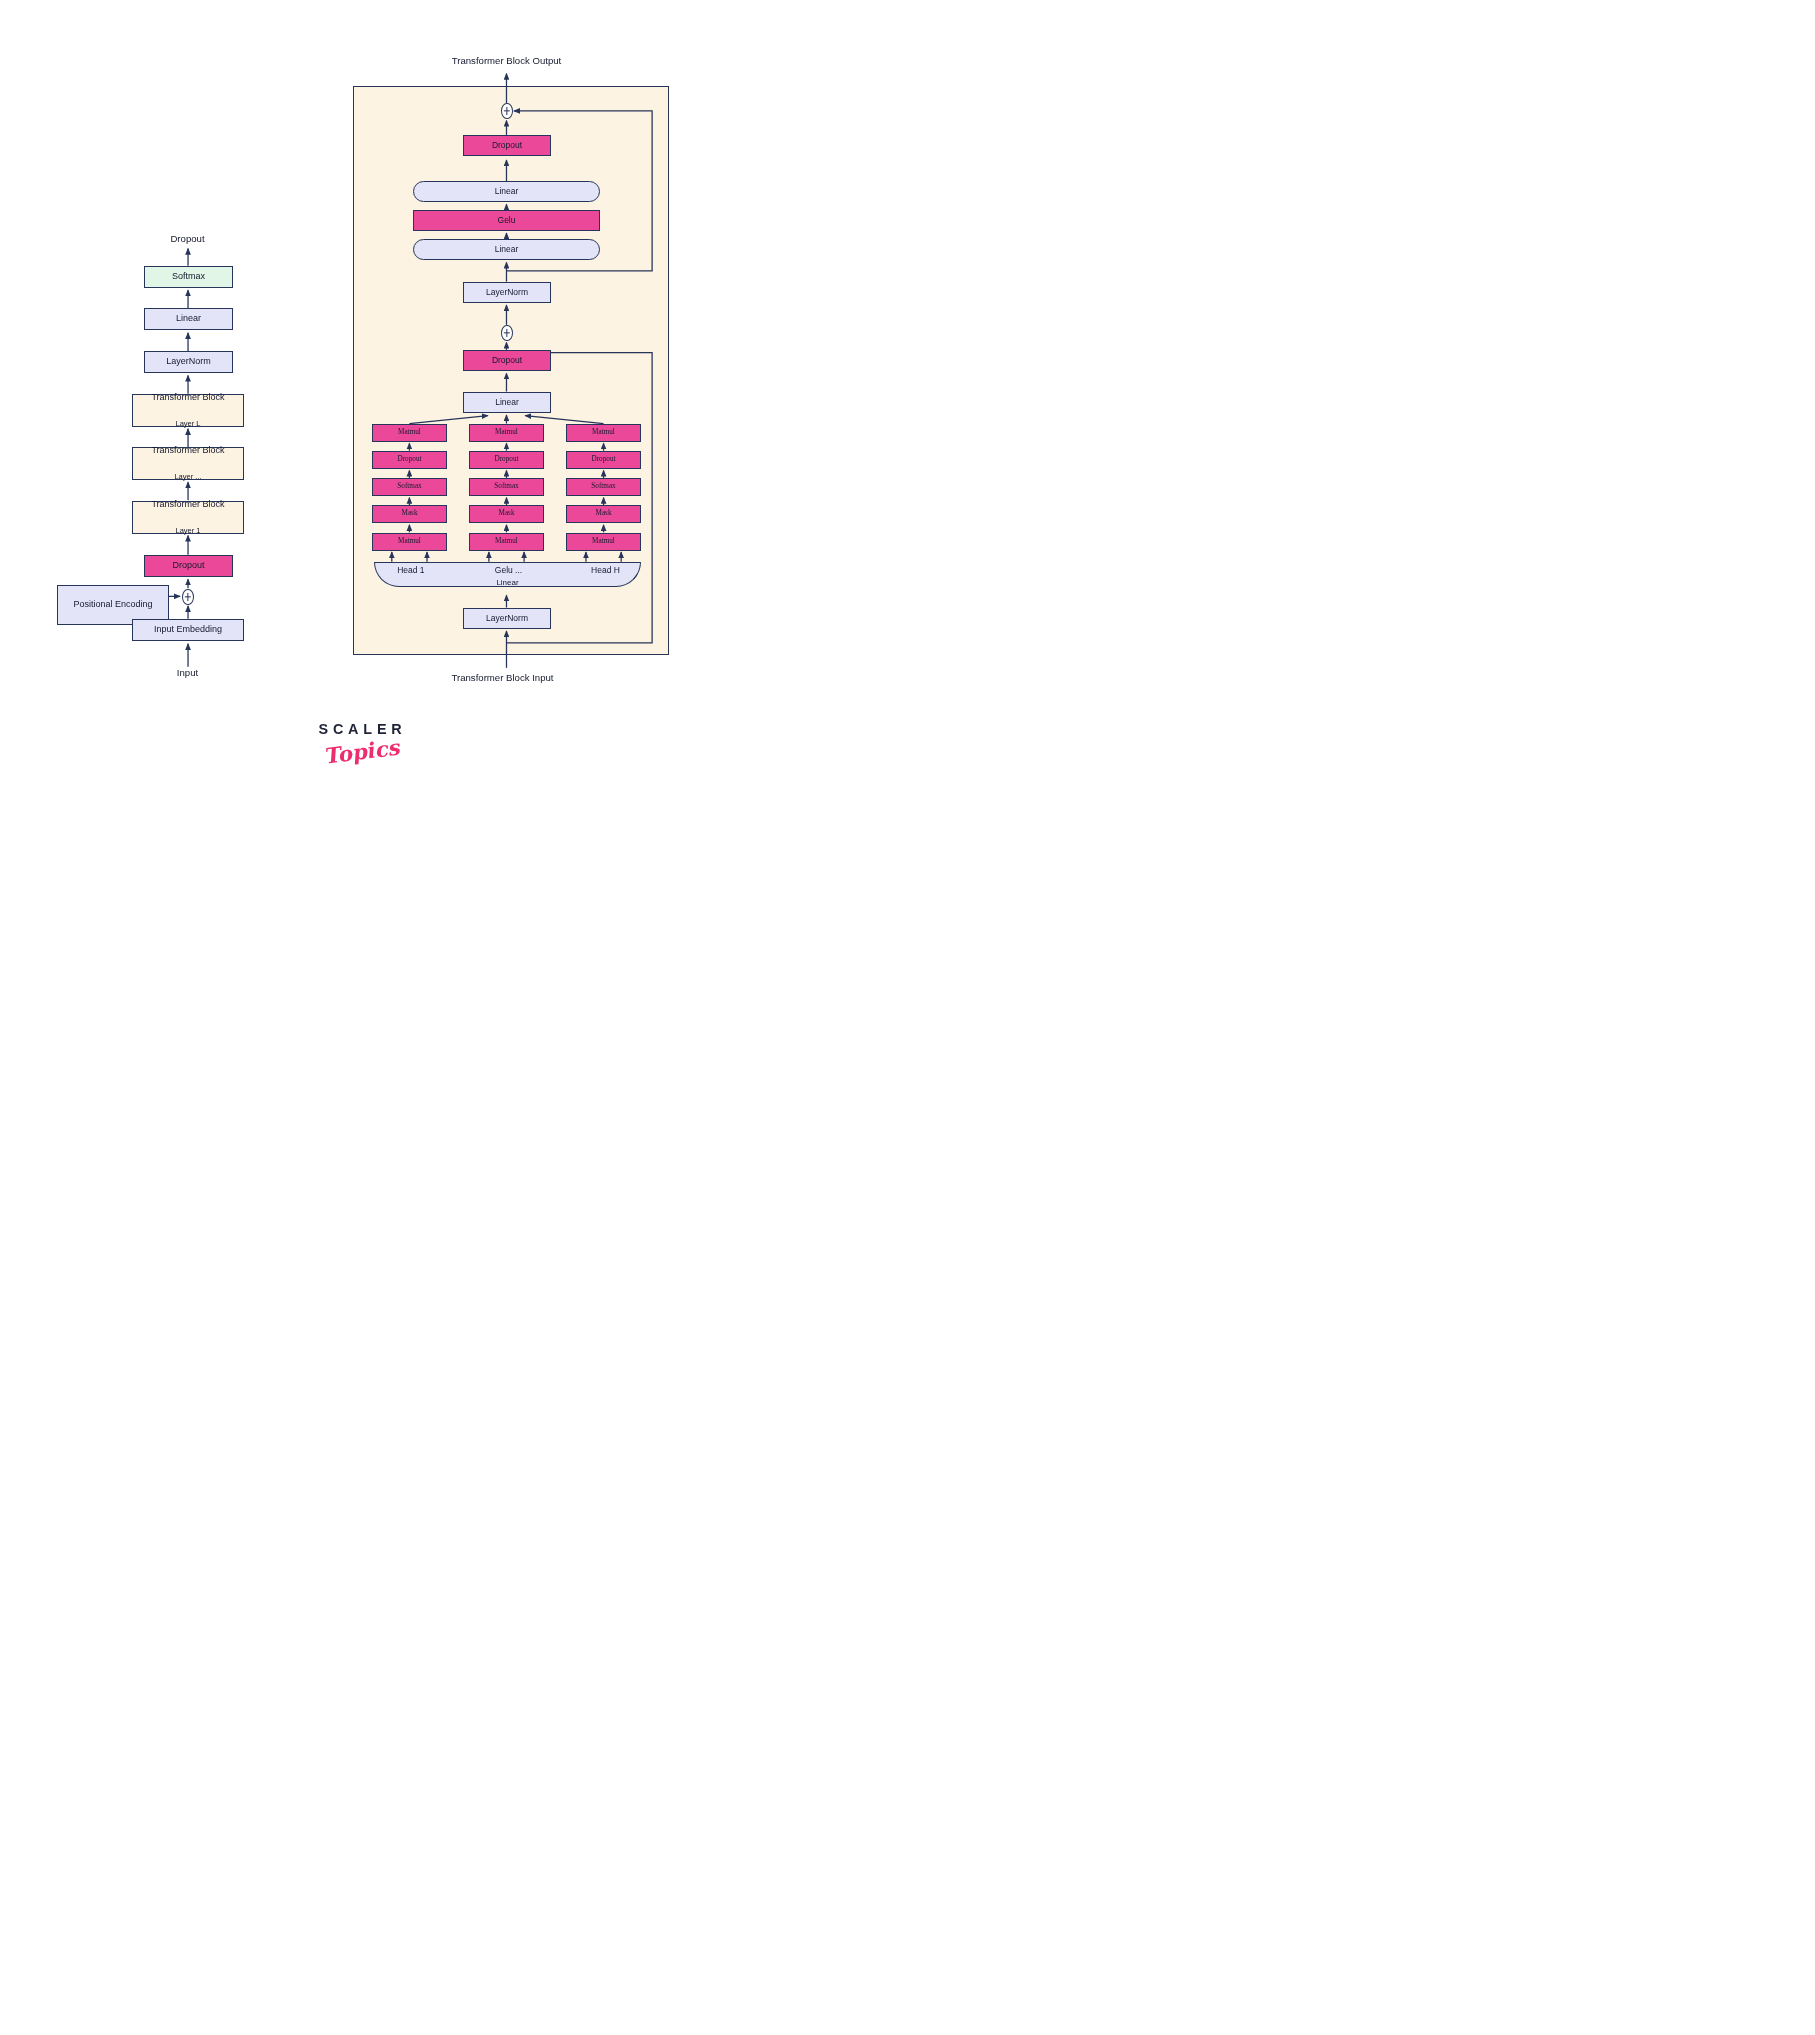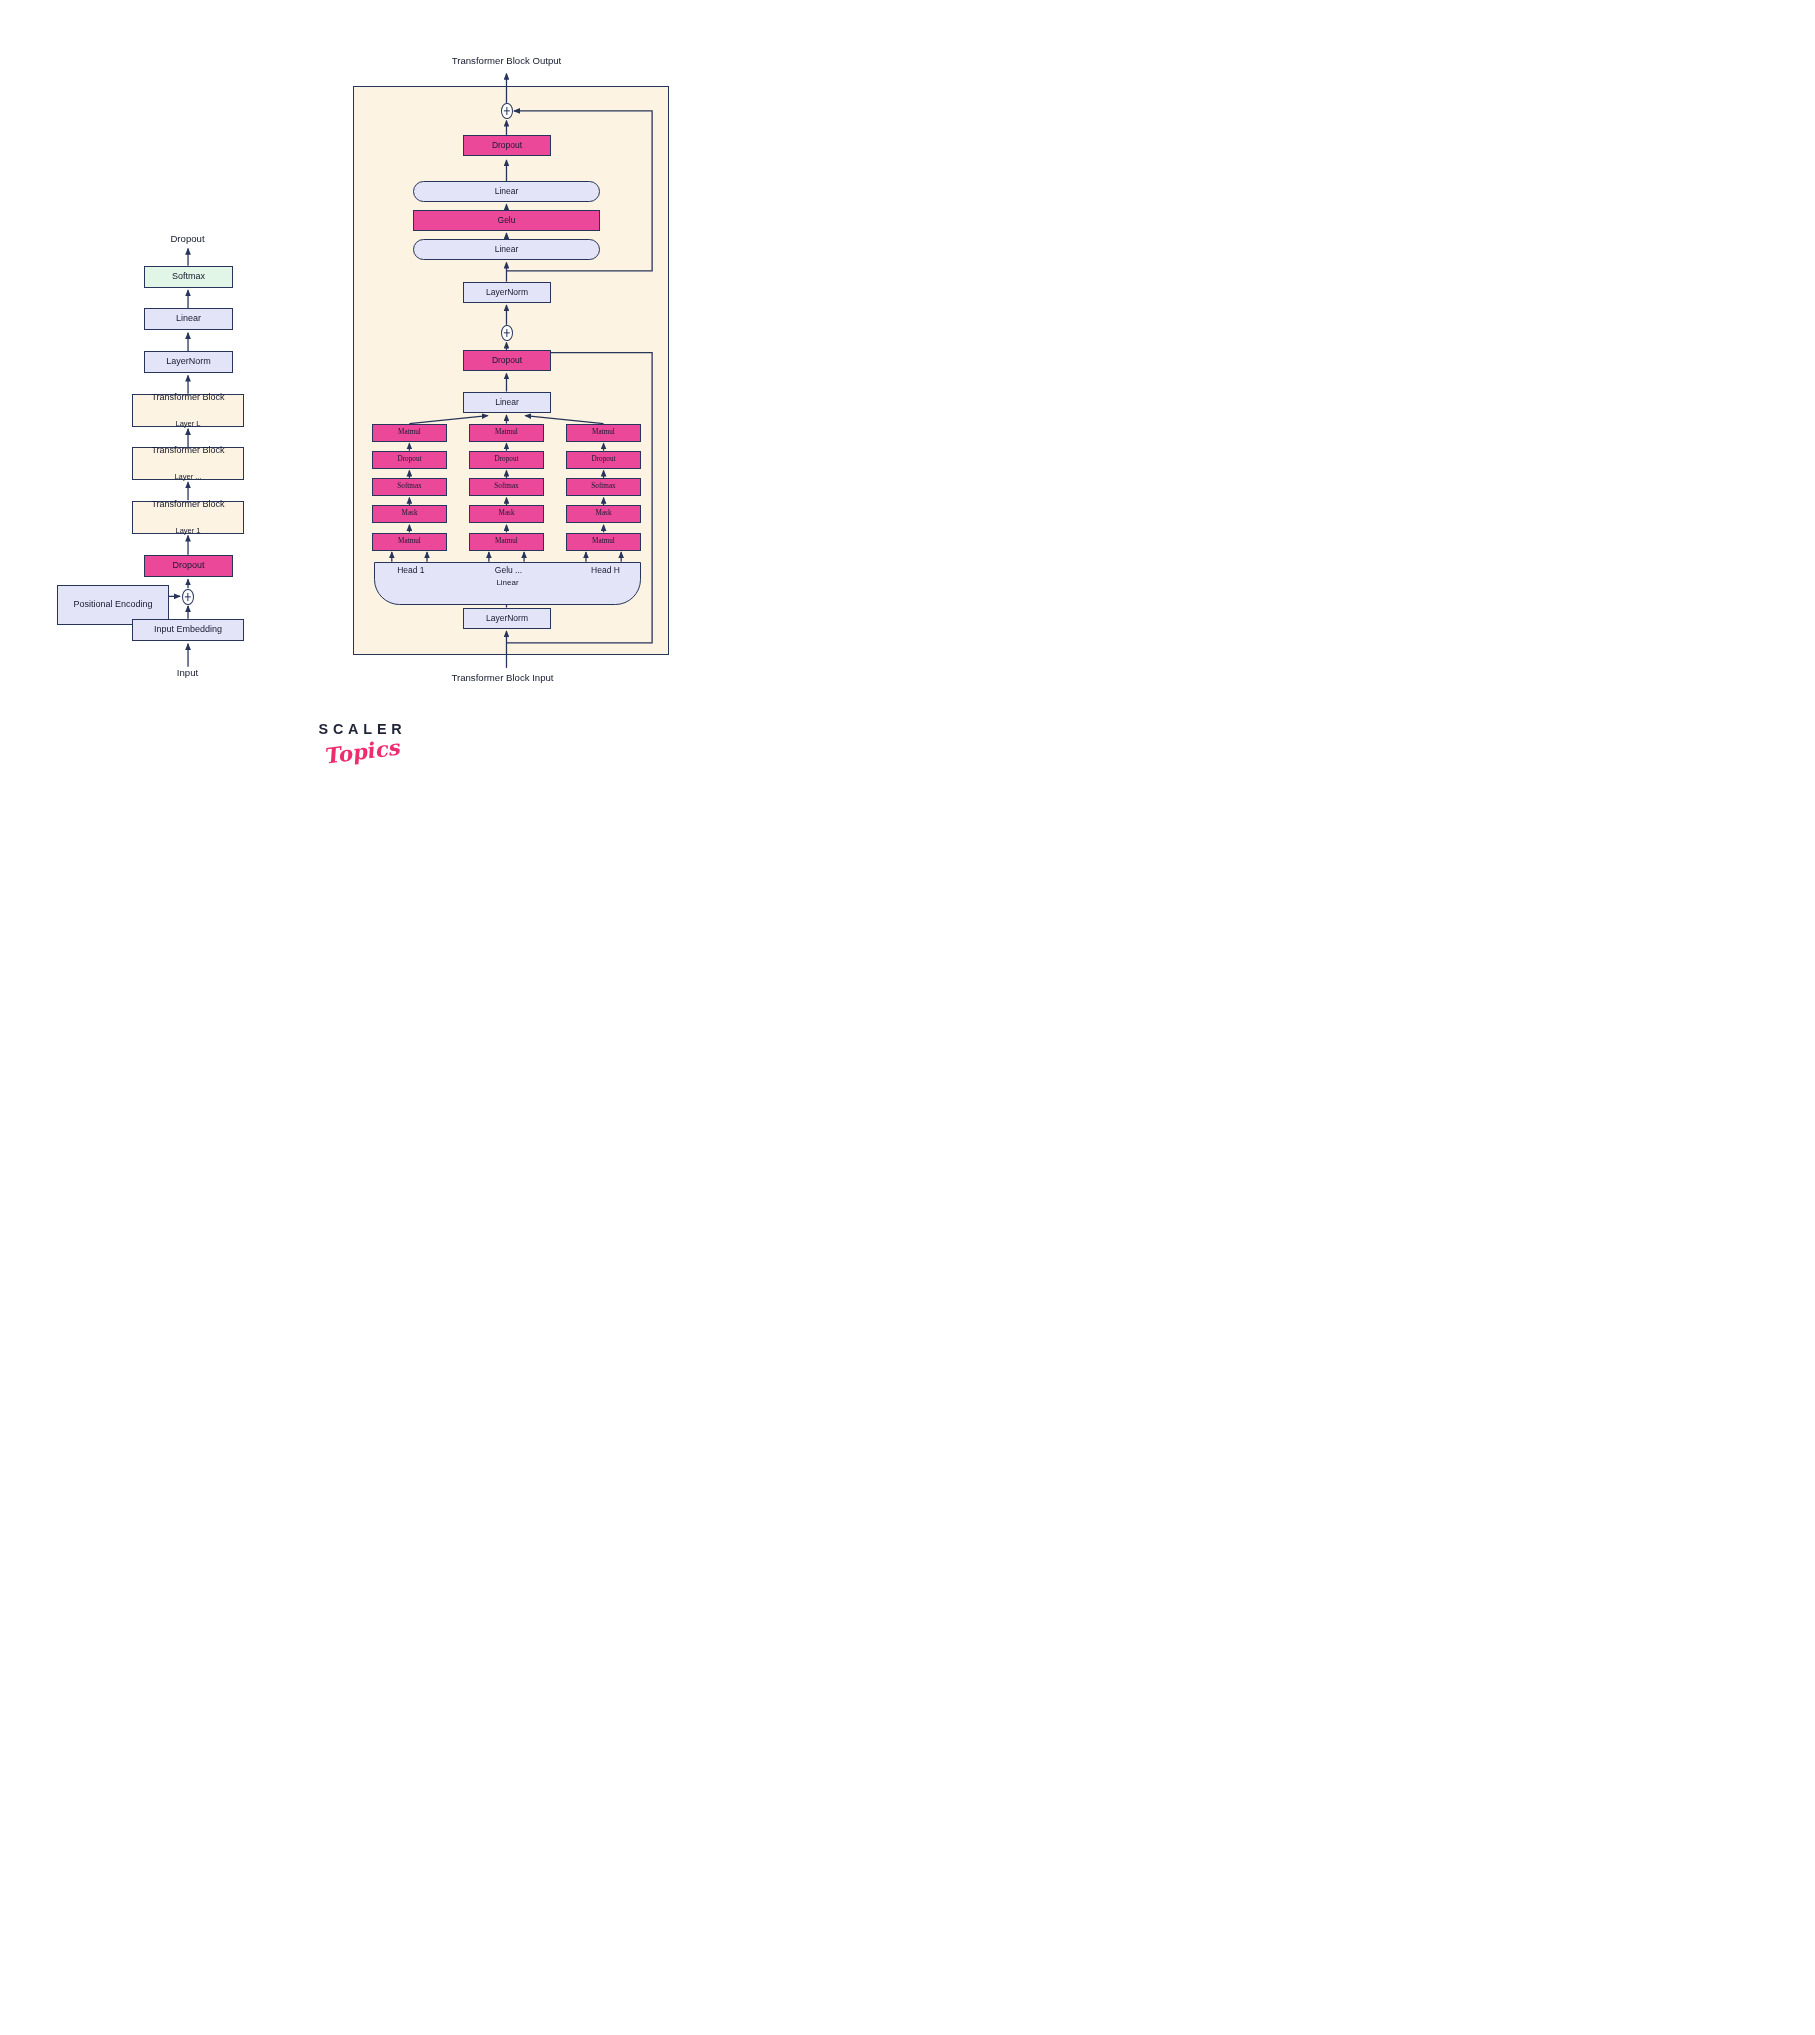--- a/index.html
+++ b/index.html
@@ -216,21 +216,21 @@
   <div class="box pink small-box" style="left:469px;top:478px;width:75px;height:18px;">Softmax</div>
   <div class="box pink small-box" style="left:469px;top:505px;width:75px;height:18px;">Mask</div>
   <div class="box pink small-box" style="left:469px;top:533px;width:75px;height:18px;">Matmul</div>
 
   <div class="box pink small-box" style="left:566px;top:424px;width:75px;height:18px;">Matmul</div>
   <div class="box pink small-box" style="left:566px;top:451px;width:75px;height:18px;">Dropout</div>
   <div class="box pink small-box" style="left:566px;top:478px;width:75px;height:18px;">Softmax</div>
   <div class="box pink small-box" style="left:566px;top:505px;width:75px;height:18px;">Mask</div>
   <div class="box pink small-box" style="left:566px;top:533px;width:75px;height:18px;">Matmul</div>
 
-  <div class="box lav bowl" style="left:374px;top:562px;width:267px;height:43px;">
+  <div class="box lav bowl" style="left:374px;top:562px;width:267px;height:25px;">
     <div class="head-cell" style="left:-1.6px;top:3.2px;">Head 1</div>
     <div class="head-cell" style="left:96px;top:3.2px;">Gelu ...</div>
     <div class="head-cell" style="left:193px;top:3.2px;">Head H</div>
     <div class="bowl-linear">Linear</div>
   </div>
 
   <div class="box lav" style="left:463px;top:608px;width:88px;height:21.3px;">LayerNorm</div>
 
   <div class="lbl" style="left:396px;top:672px;width:213px;">Transformer Block Input</div>
 

